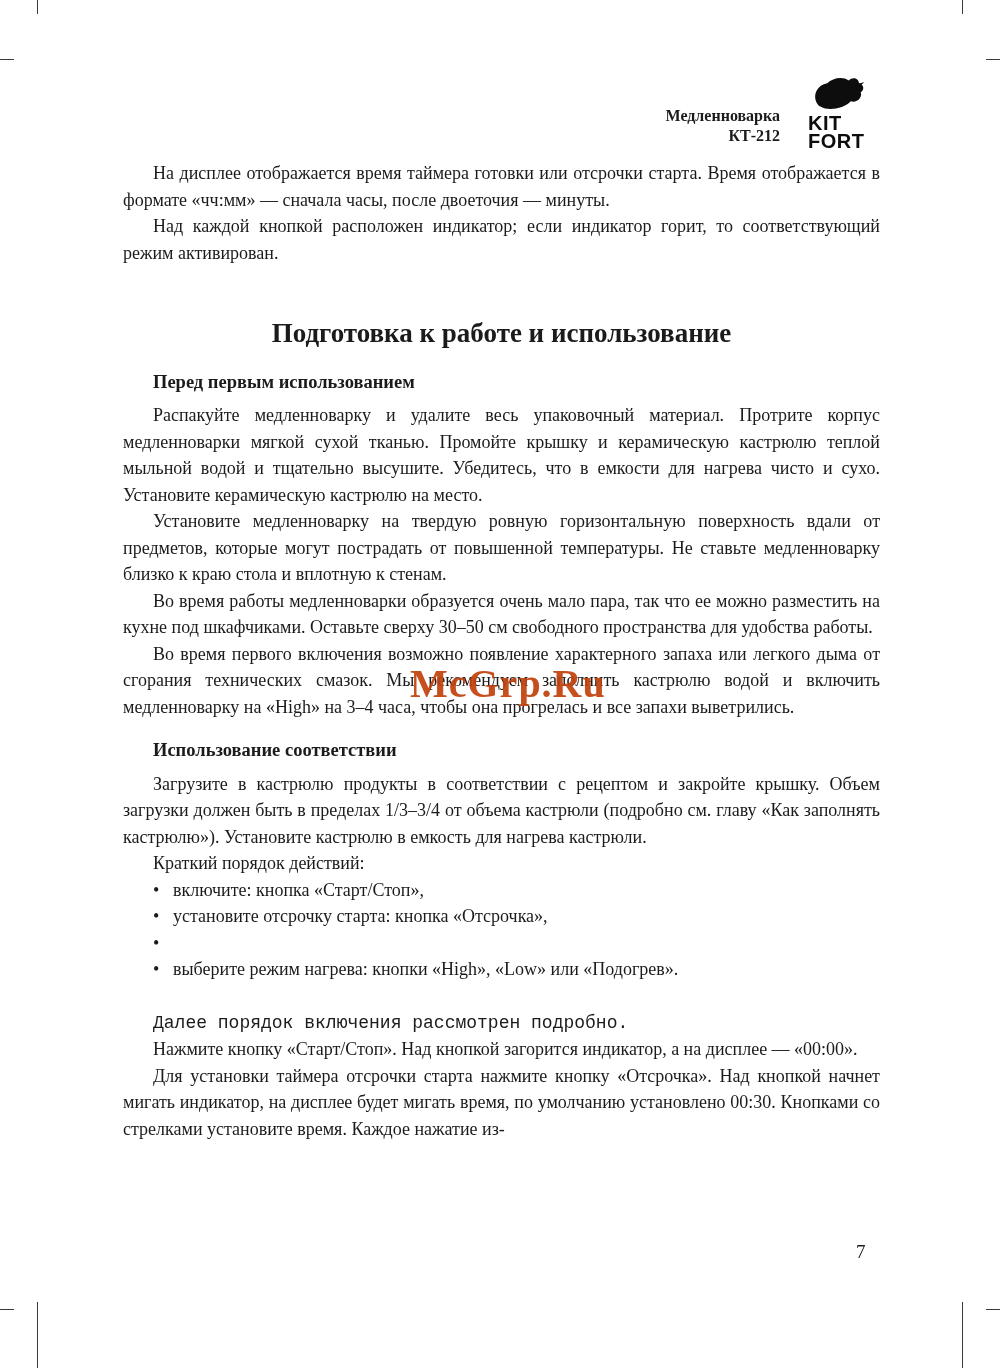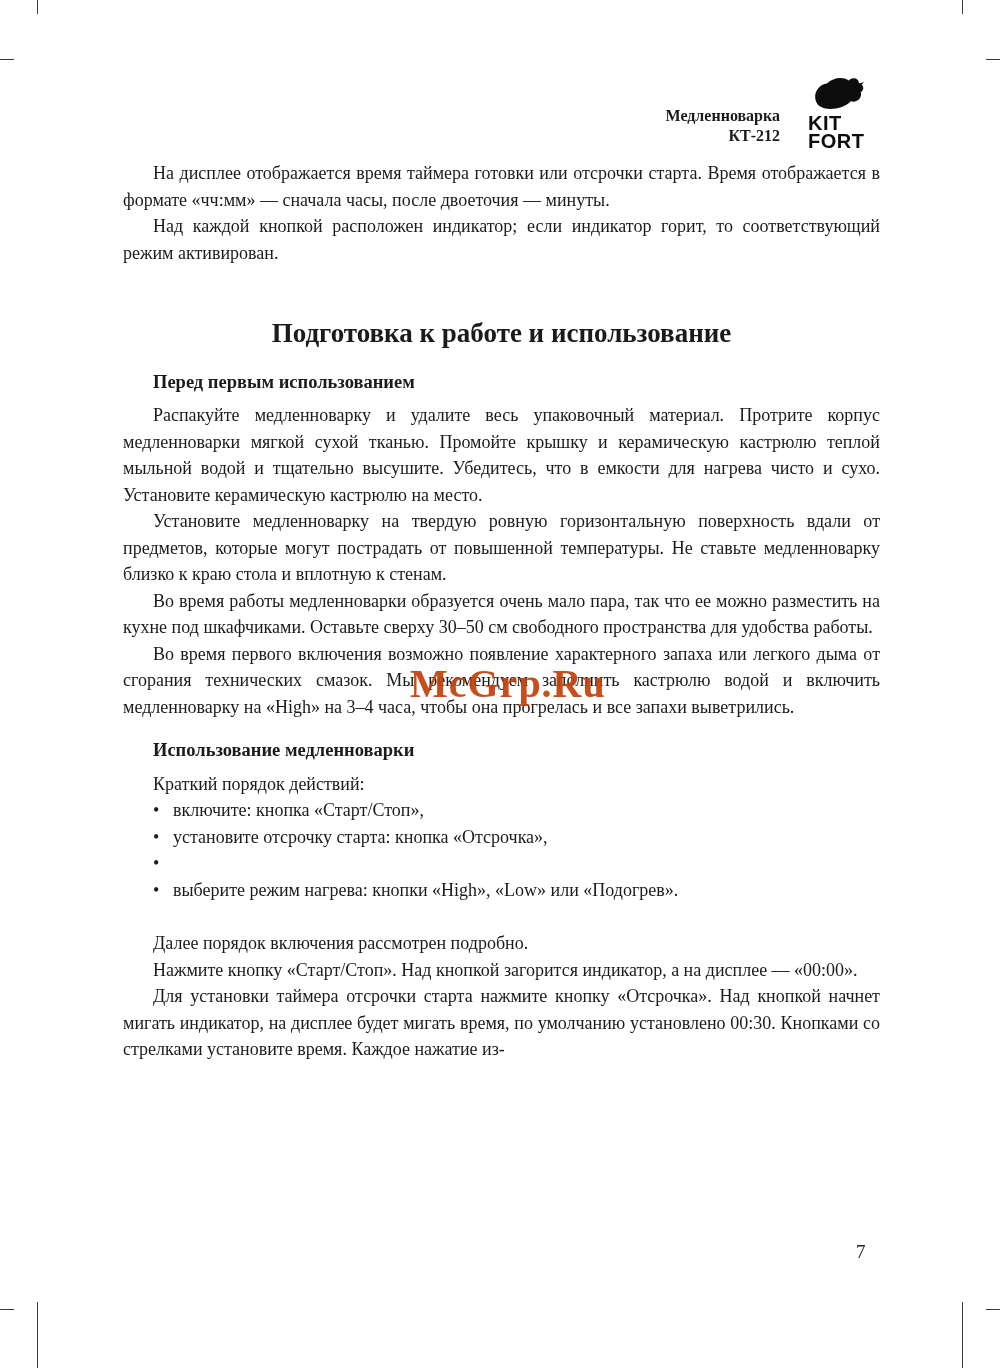--- a/index.html
+++ b/index.html
@@ -50,21 +50,21 @@
     margin: 54px 0 22px 0;
   }
   h2.sub {
     font-size: 18.5px; font-weight: bold;
     padding-left: 30px; text-align: left;
     margin: 17px 0 7px 0;
   }
   ul.steps { list-style: none; padding-left: 30px; margin: 0; }
   ul.steps li { display: flex; align-items: baseline; text-align: left; }
   ul.steps .bullet { width: 20px; flex: 0 0 20px; }
-  p.gap-above { margin-top: 27px; }
+  p.gap-above { margin-top: 27px; font-family: Liberation Mono, monospace; }
 
   
   .watermark {
     position: absolute; left: 410px; top: 660px;
     font-size: 40px; font-weight: bold;
     color: #c2410c; opacity: 0.92;
     letter-spacing: 1px;
     pointer-events: none;
   }
 
@@ -107,21 +107,22 @@
   <p class="para">Над каждой кнопкой расположен индикатор; если индикатор горит, то соответствующий режим активирован.</p>
 
   <h1 class="section">Подготовка к работе и использование</h1>
 
   <h2 class="sub">Перед первым использованием</h2>
   <p class="para">Распакуйте медленноварку и удалите весь упаковочный материал. Протрите корпус медленноварки мягкой сухой тканью. Промойте крышку и керамическую кастрюлю теплой мыльной водой и тщательно высушите. Убедитесь, что в емкости для нагрева чисто и сухо. Установите керамическую кастрюлю на место.</p>
   <p class="para">Установите медленноварку на твердую ровную горизонтальную поверхность вдали от предметов, которые могут пострадать от повышенной температуры. Не ставьте медленноварку близко к краю стола и вплотную к стенам.</p>
   <p class="para">Во время работы медленноварки образуется очень мало пара, так что ее можно разместить на кухне под шкафчиками. Оставьте сверху 30–50 см свободного пространства для удобства работы.</p>
   <p class="para">Во время первого включения возможно появление характерного запаха или легкого дыма от сгорания технических смазок. Мы рекомендуем заполнить кастрюлю водой и включить медленноварку на «High» на 3–4 часа, чтобы она прогрелась и все запахи выветрились.</p>
 
-  <h2 class="sub">Использование медленноварки</h2>
+  <h2 class="sub">Использование соответствии</h2>
+  <p class="para">Загрузите в кастрюлю продукты в соответствии с рецептом и закройте крышку. Объем загрузки должен быть в пределах 1/3–3/4 от объема кастрюли (подробно см. главу «Как заполнять кастрюлю»). Установите кастрюлю в емкость для нагрева кастрюли.</p>
   <p class="para">Краткий порядок действий:</p>
 
   <ul class="steps">
     <li>
       <span class="bullet">•</span>
       <span>включите: кнопка «Старт/Стоп»,</span>
     </li>
     <li>
       <span class="bullet">•</span>
       <span>установите отсрочку старта: кнопка «Отсрочка»,</span>

